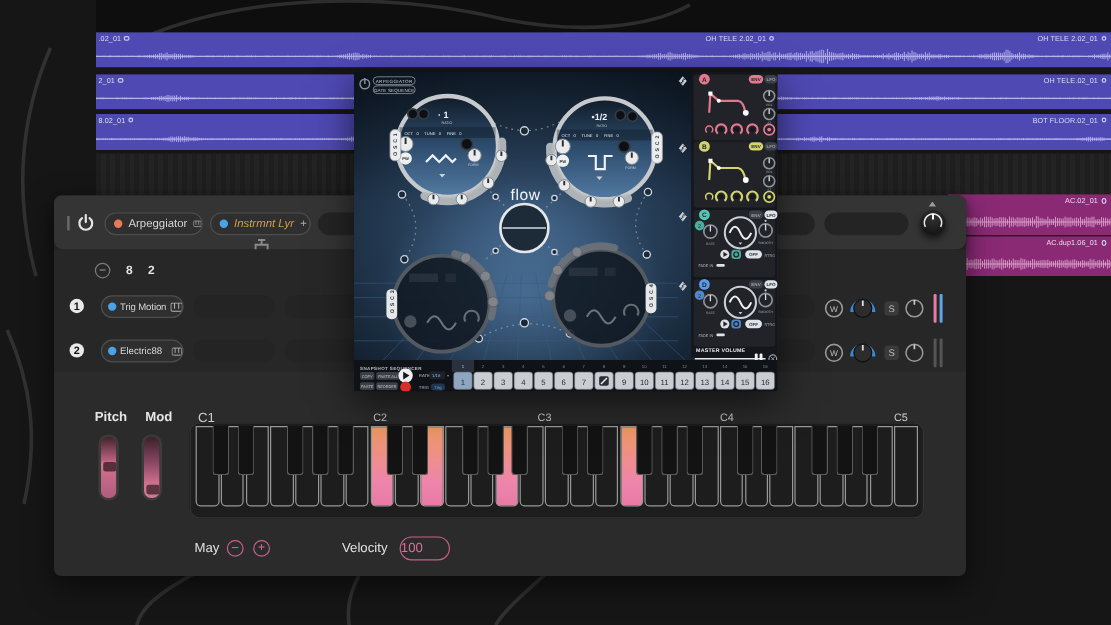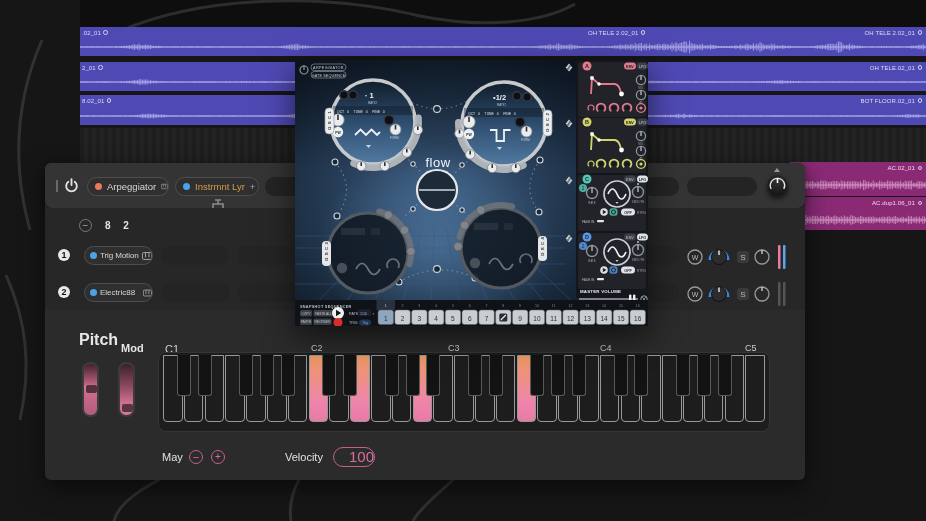--- a/index.html
+++ b/index.html
@@ -99,21 +99,21 @@
     </svg>
     <div class="pill" style="left:42px;top:14px;width:82px;">
       <span class="dot" style="background:#e8795a;margin-left:7px"></span>
       <span style="margin-left:5px">Arpeggiator</span>
       <svg width="12" height="9" viewBox="0 0 12 9" style="margin-left:5px">
           <rect x="0.5" y="0.5" width="11" height="8" rx="1.5" fill="none" stroke="#b5b5b5"></rect>
           <line x1="4" y1="0.5" x2="4" y2="6" stroke="#b5b5b5"></line>
           <line x1="8" y1="0.5" x2="8" y2="6" stroke="#b5b5b5"></line>
         </svg>
     </div>
-    <div class="pill" style="left:130px;top:14px;width:84px;">
+    <div class="pill" style="left:130px;top:14px;width:84px;font-style:italic;">
       <span class="dot" style="background:#4aa3e8;margin-left:7px"></span>
       <span style="margin-left:5px;color:#d29d4d">Instrmnt Lyr</span>
       <span style="margin-left:5px;color:#aaa">+</span>
     </div>
     <div class="epill" style="left:220px;top:14px;width:60px"></div>
 
     <svg class="abs" style="left:166px;top:36px" width="14" height="10" viewBox="0 0 14 10">
       <path d="M2 9 L2 5 L12 5 L12 9 M7 5 L7 1 M4 1 L10 1" stroke="#8a8a8a" stroke-width="1.6" fill="none"></path>
     </svg>
 
@@ -178,21 +178,21 @@
           <circle cx="34" cy="16" r="7.5" fill="#2c2c2c" stroke="#111" stroke-width="1"></circle>
           <line x1="34" y1="9.5" x2="34" y2="14" stroke="#ddd" stroke-width="1.5"></line>
           <rect x="52" y="10" width="12" height="12" rx="3" fill="#3a3a3a"></rect>
           <text x="58" y="19" font-size="8" fill="#bbb" text-anchor="middle" font-family="Liberation Sans">S</text>
           <circle cx="77" cy="16" r="7" fill="none" stroke="#9a9a9a" stroke-width="1.3"></circle>
           <line x1="77" y1="9" x2="77" y2="13" stroke="#ccc" stroke-width="1.4"></line>
           <rect x="93" y="4" width="2.5" height="24" rx="1" fill="#555"></rect>
           <rect x="98" y="4" width="2.5" height="24" rx="1" fill="#555"></rect>
         </svg></div>
 
-    <div class="abs" style="left:34px;top:168px;color:#e6e6e6;font-size:16px;font-weight:bold">Pitch</div>
+    <div class="abs" style="left:34px;top:179px;color:#e6e6e6;font-size:11px;font-weight:bold">Pitch</div>
     <div class="abs" style="left:76px;top:179px;color:#e6e6e6;font-size:11px;font-weight:bold">Mod</div>
 
     <div class="abs" style="left:37px;top:199px;width:17px;height:55px;border-radius:8px;border:2px solid #3c3c3c;background:linear-gradient(#42232b 0%,#b95f7f 38%,#d4798f 45%,#c96a88 60%,#b25c80 100%);overflow:hidden">
       <div class="abs" style="left:1.5px;top:21px;width:11px;height:8px;background:#55303c;border-radius:2px"></div>
     </div>
     <div class="abs" style="left:73px;top:199px;width:17px;height:55px;border-radius:8px;border:2px solid #3c3c3c;background:linear-gradient(#3a2128 0%,#8f4a66 45%,#cf6f8d 75%,#d07b93 100%);overflow:hidden">
       <div class="abs" style="left:1.5px;top:40px;width:11px;height:8px;background:#5c3442;border-radius:2px"></div>
     </div>
 
     <div class="abs" style="left:120px;top:180px;color:#cfcfcf;font-size:11px">C1</div>
@@ -250,21 +250,21 @@
         <div style="position:absolute;left:476.4px;top:3px;width:14px;height:41px;background:#131313;border:1px solid #5a5a5a;border-top:none;border-radius:0 0 3px 3px;"></div>
         <div style="position:absolute;left:518.0px;top:3px;width:14px;height:41px;background:#131313;border:1px solid #5a5a5a;border-top:none;border-radius:0 0 3px 3px;"></div>
         <div style="position:absolute;left:538.8px;top:3px;width:14px;height:41px;background:#131313;border:1px solid #5a5a5a;border-top:none;border-radius:0 0 3px 3px;"></div>
         <div style="position:absolute;left:559.6px;top:3px;width:14px;height:41px;background:#131313;border:1px solid #5a5a5a;border-top:none;border-radius:0 0 3px 3px;"></div>
       </div>
 
     <div class="abs" style="left:117px;top:288px;color:#e2e2e2;font-size:11px">May</div>
     <div class="abs" style="left:144px;top:287px;width:14px;height:14px;border:1.5px solid #c75f8e;border-radius:50%;color:#d76f9c;font-size:11px;line-height:12px;text-align:center">−</div>
     <div class="abs" style="left:166px;top:287px;width:14px;height:14px;border:1.5px solid #c75f8e;border-radius:50%;color:#d76f9c;font-size:10px;line-height:12px;text-align:center">+</div>
     <div class="abs" style="left:240px;top:288px;color:#e2e2e2;font-size:11px">Velocity</div>
-    <div class="abs" style="left:288px;top:284px;width:42px;height:20px;border:1.5px solid #c75f8e;border-radius:11px;color:#d76f9c;font-size:15px;text-align:right;line-height:18px">100</div>
+    <div class="abs" style="left:288px;top:284px;width:42px;height:20px;border:1.5px solid #c75f8e;border-radius:11px;color:#d76f9c;font-size:11px;text-align:left;line-height:18px">100</div>
   </div>
 
   <div class="abs" id="plugin" style="left:295px;top:60px;width:353px;height:266px;box-shadow:0 10px 30px rgba(0,0,0,0.6)">
     <svg width="353" height="266" id="plugsvg">
         <defs>
           <radialGradient id="pbg" cx="0.41" cy="0.5" r="0.72">
             <stop offset="0" stop-color="#3c5b7e"></stop>
             <stop offset="0.55" stop-color="#1f3349"></stop>
             <stop offset="1" stop-color="#0a111a"></stop>
           </radialGradient>

